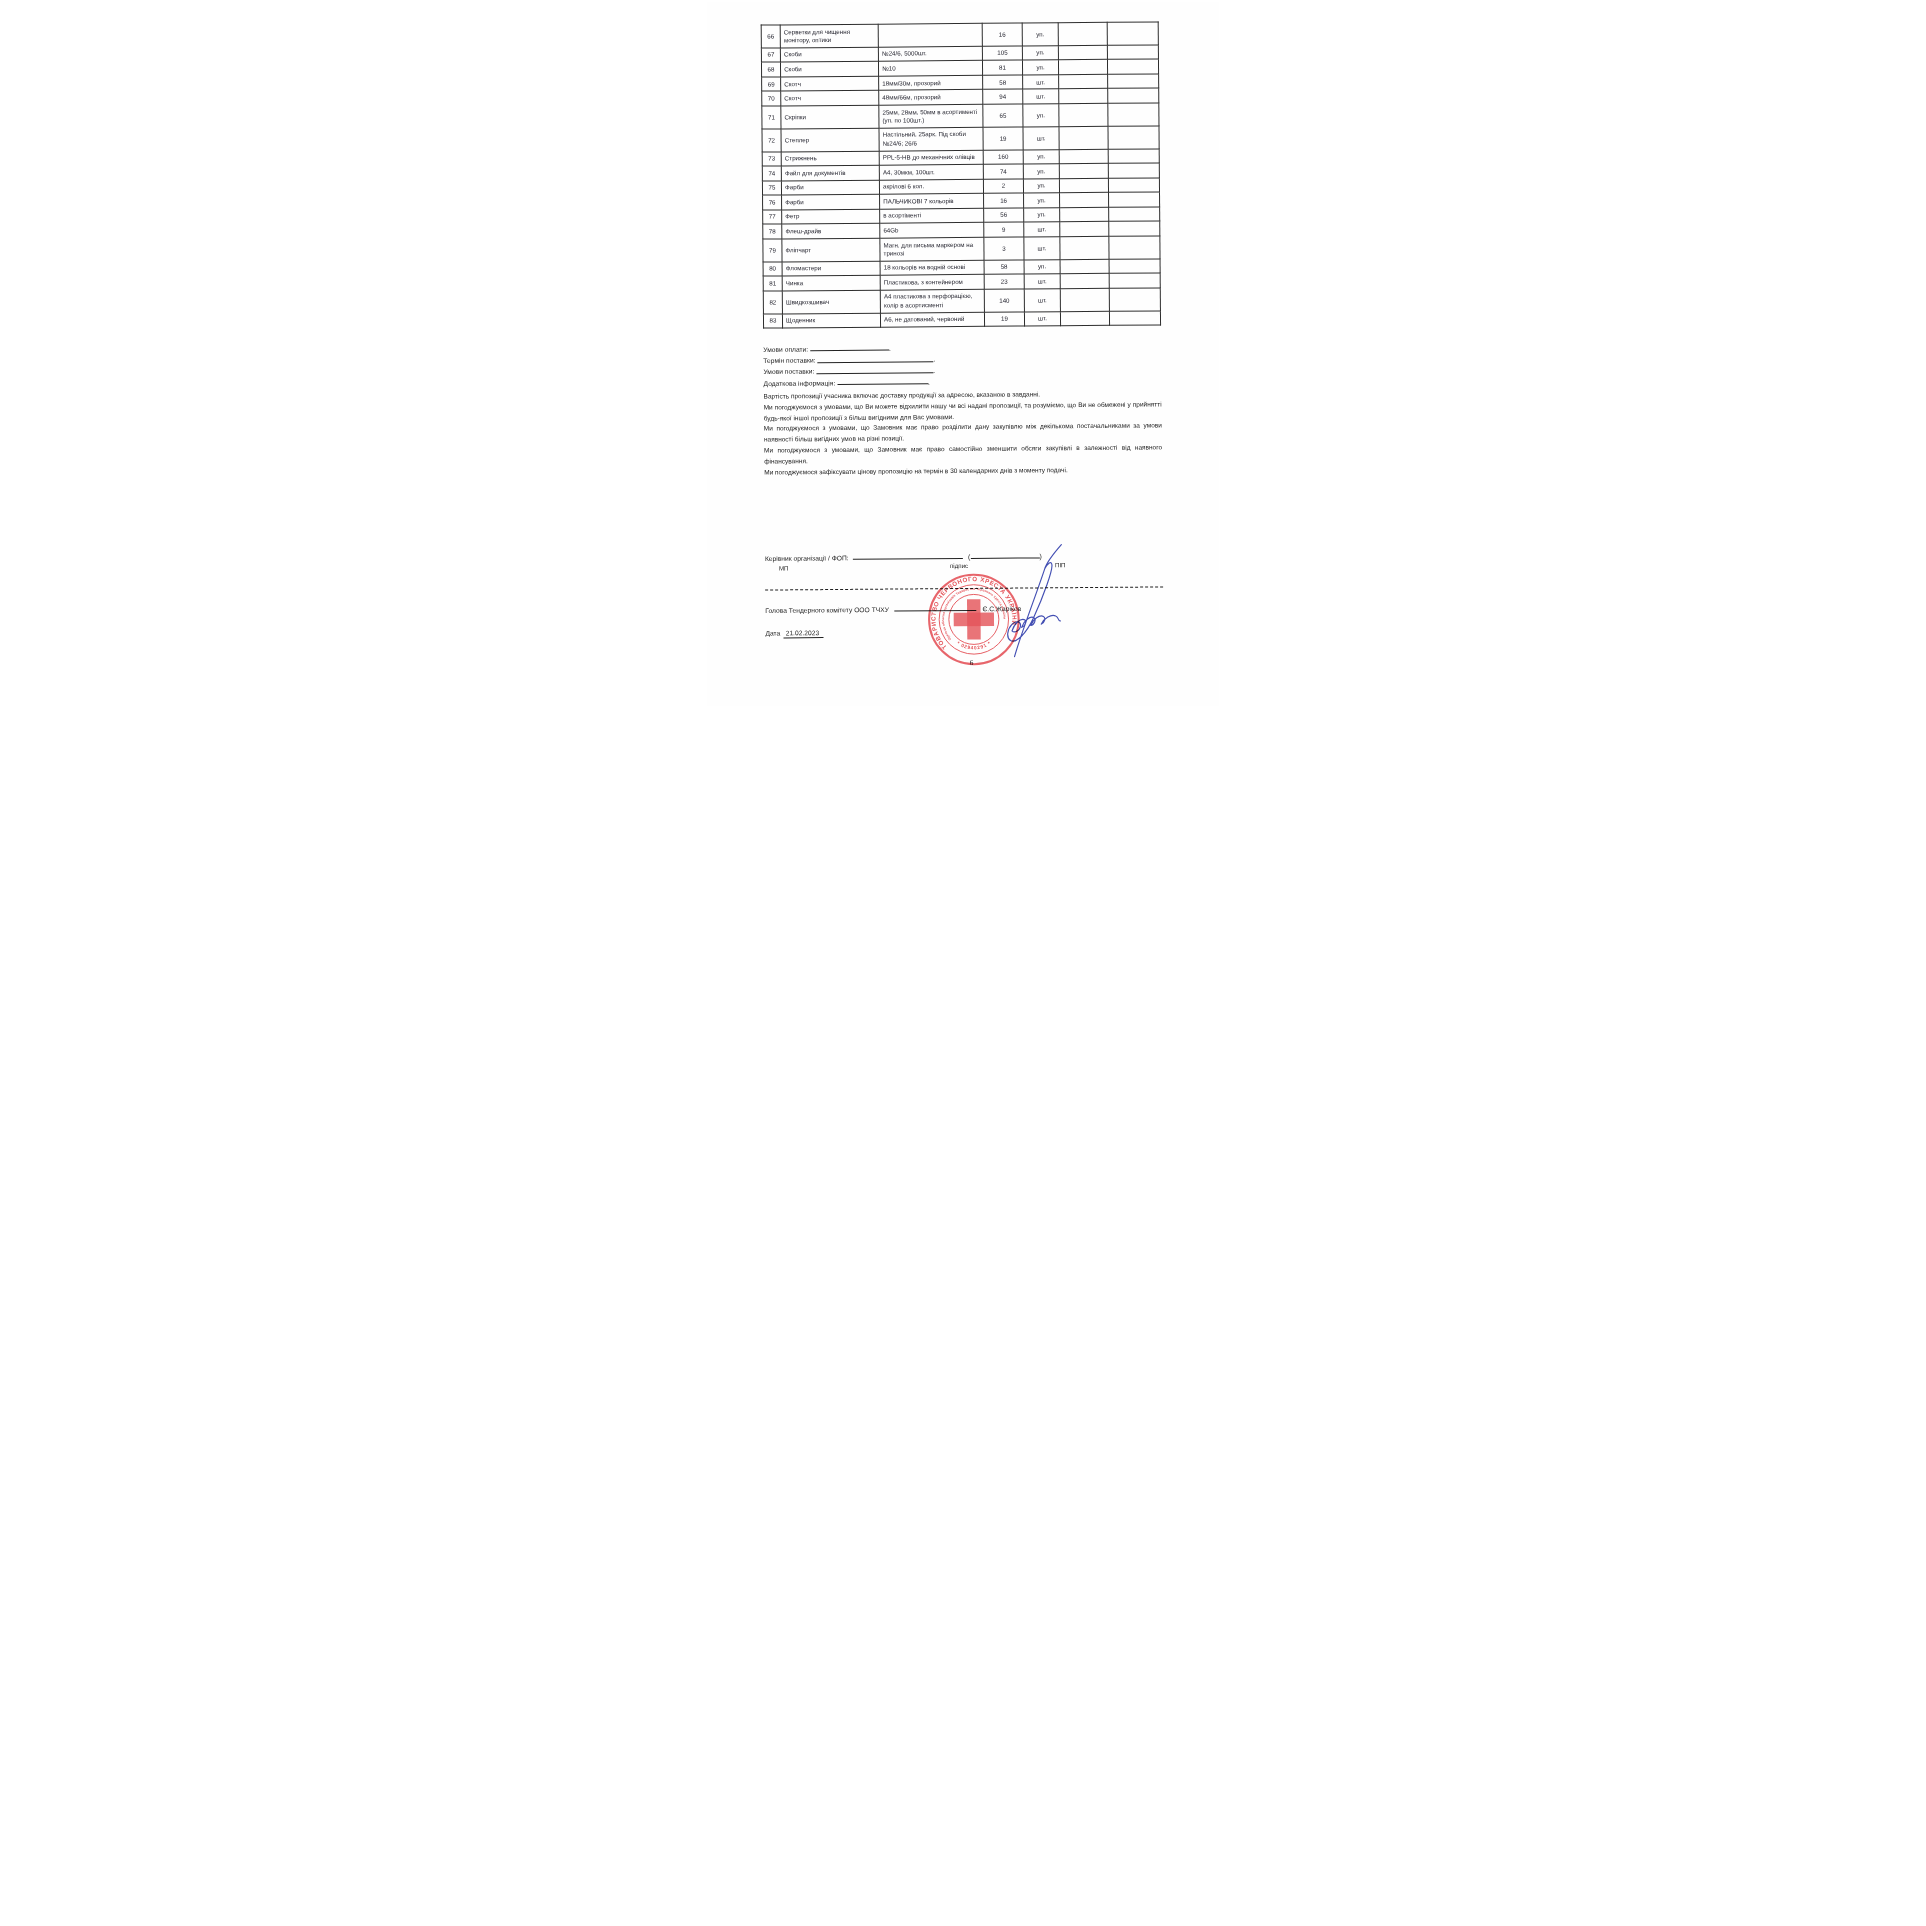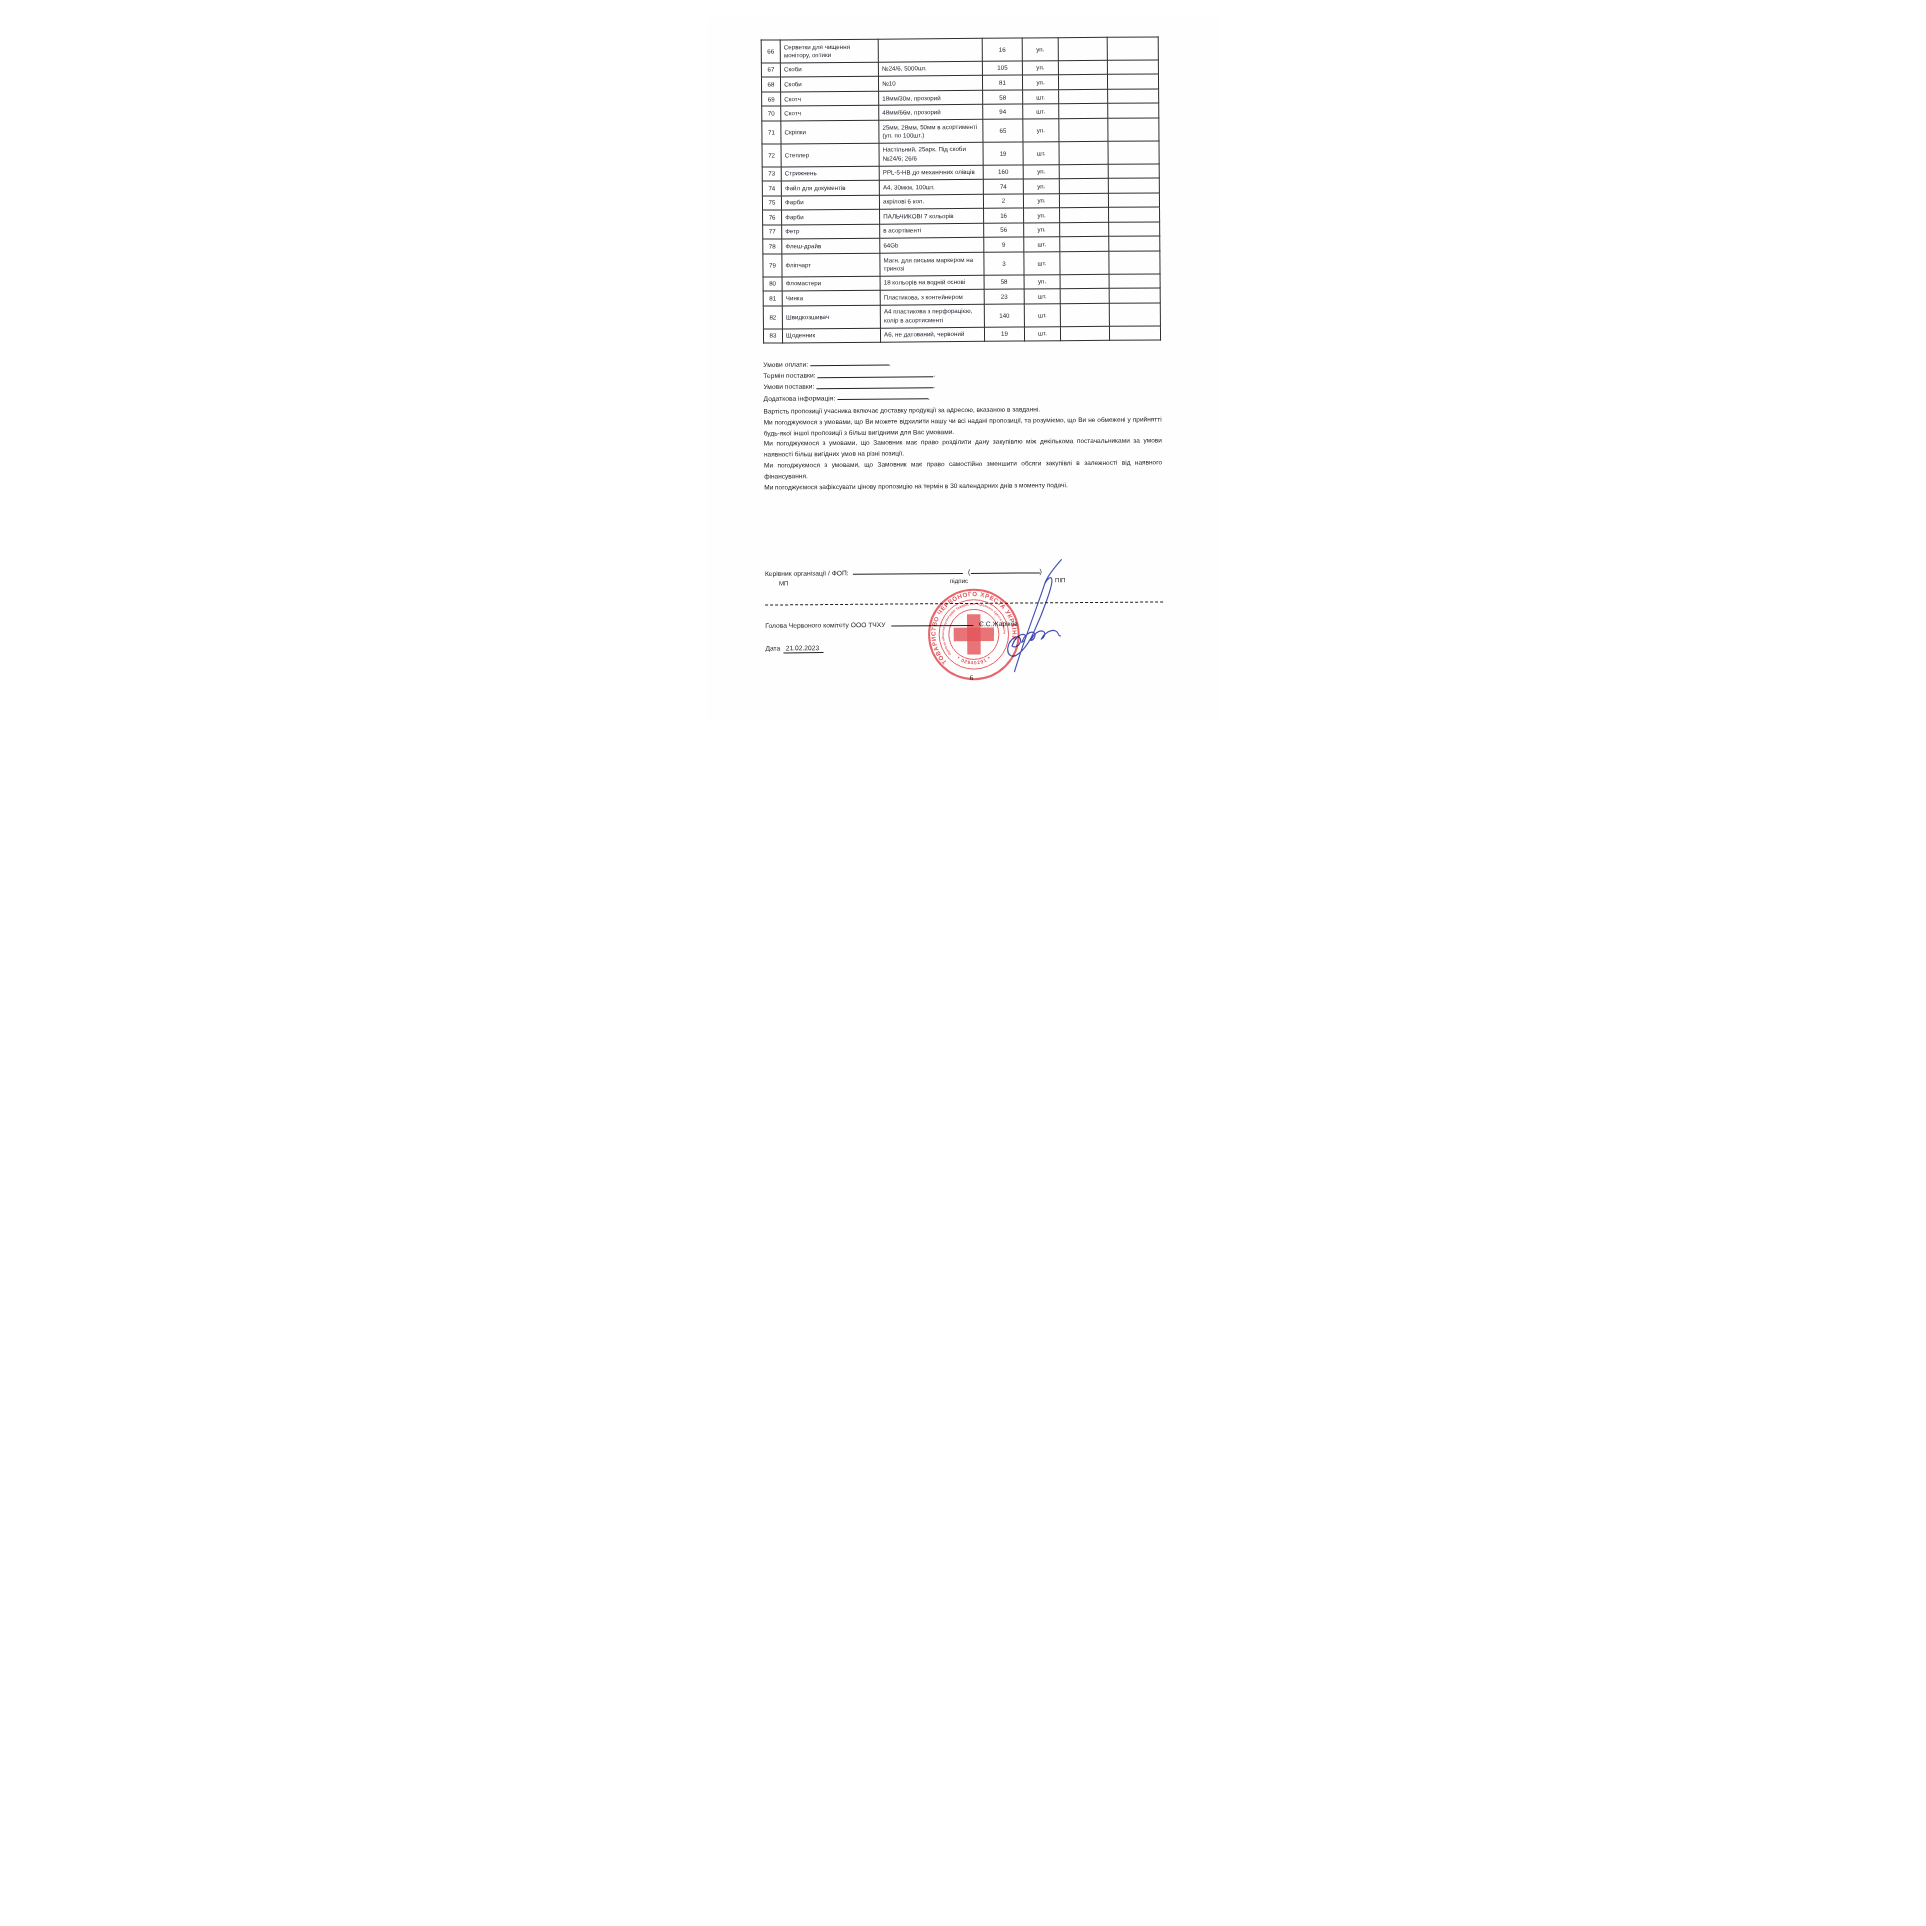--- a/index.html
+++ b/index.html
@@ -1,17 +1,17 @@
 <!DOCTYPE html>
 <html style="font-size:6.2px"><head>
 <meta charset="utf-8">
 <style>
   html,body { margin:0; padding:0; background:#ffffff; }
   .sheet {
-    position:relative; width:512px; height:704px; margin:17px auto;
+    position:relative; width:512px; height:704px; margin:2px auto;
     background:#fefefe; overflow:hidden; color:#1c1c1c;
     font-family:"Liberation Sans", sans-serif;
   }
   .tilt { position:absolute; inset:0; transform:rotate(-0.45deg); transform-origin:50% 45%; }
   .content { position:absolute; left:56px; top:21px; width:398px; }
 
   
   table.items { border-collapse:collapse; width:398px; table-layout:fixed; }
   table.items td {
     border:0.8px solid #2e2e2e; padding:2.7px 3.1px; vertical-align:middle;
@@ -281,21 +281,21 @@
     </div>
     <div class="keriv-caps">
       <span class="cap-mp">МП</span>
       <span class="cap-sig">підпис</span>
       <span class="cap-pip">ПІП</span>
     </div>
 
     <div class="dashes"></div>
 
     <div class="golova">
-      <span>Голова Червоного комітету ООО ТЧХУ</span><span class="bl g1"></span><span>Є.С.Жаріков</span>
+      <span>Голова Тендерного комітету ООО ТЧХУ</span><span class="bl g1"></span><span>Є.С.Жаріков</span>
     </div>
 
     <div class="dateline">
       <span>Дата</span><span class="date-val">21.02.2023</span>
     </div>
 
     <div class="pagenum">6</div>
 
     <svg class="stamp" viewBox="0 0 260 260" aria-hidden="true">
       <g fill="none" stroke="#e2464c">

